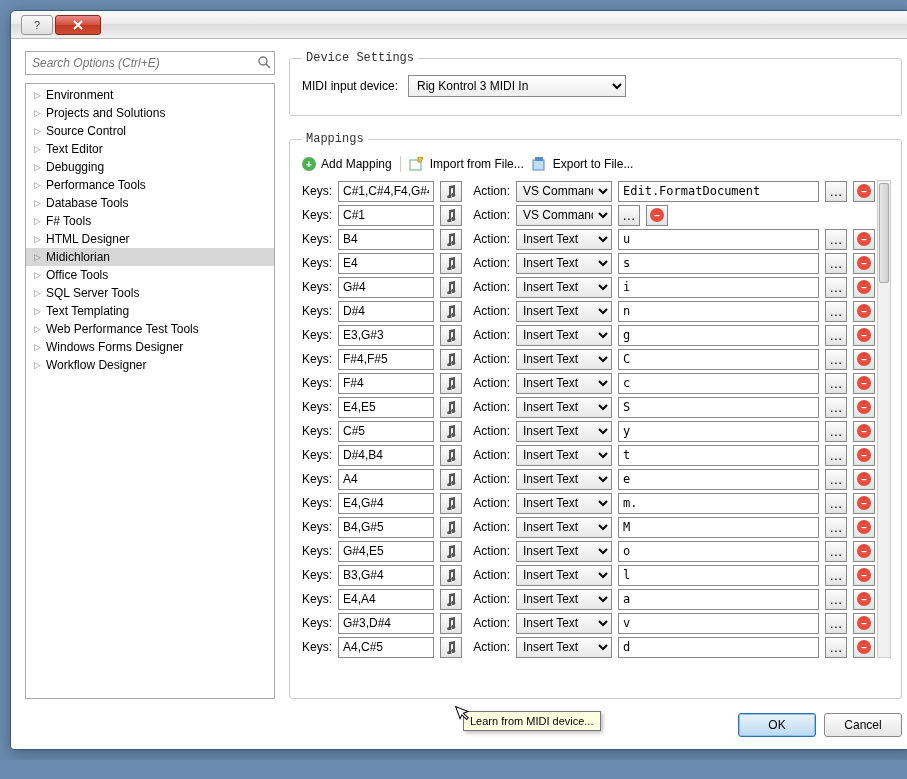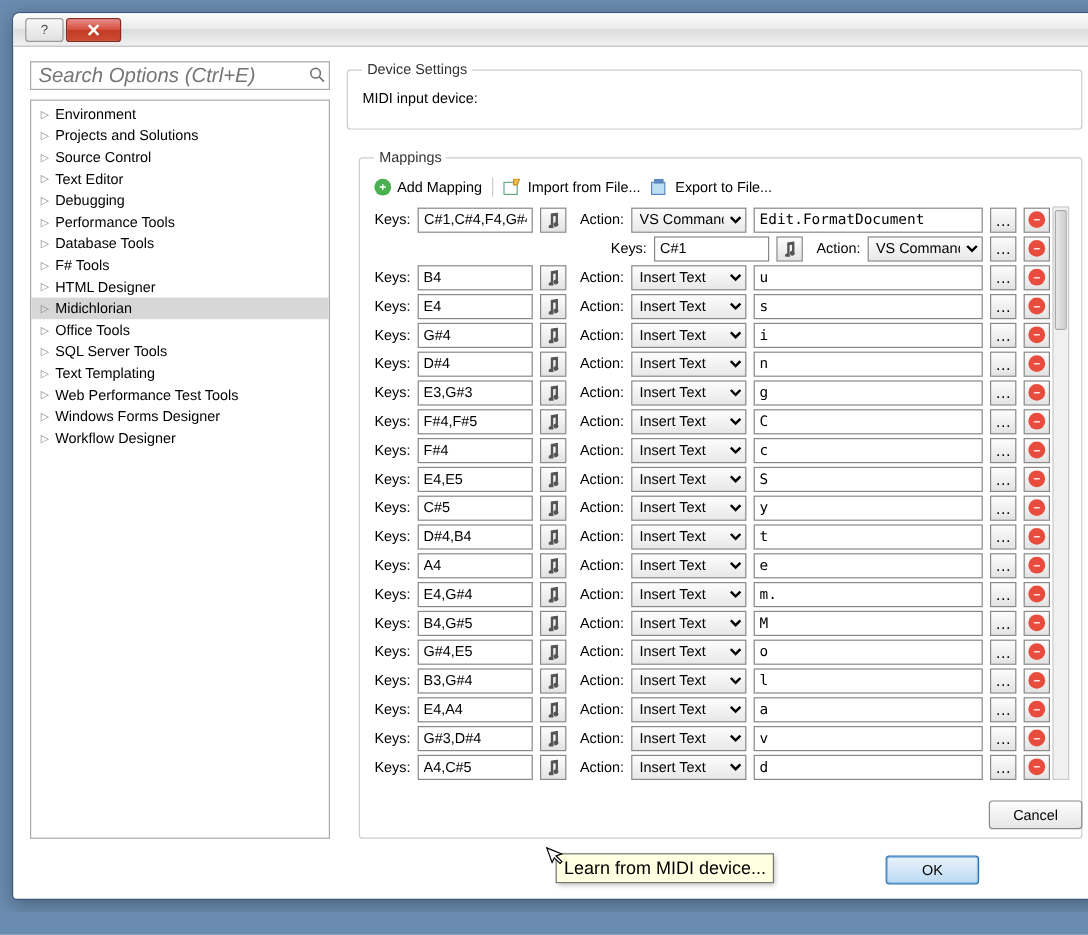--- a/index.html
+++ b/index.html
@@ -5,58 +5,58 @@
 * { box-sizing: border-box; }
 body { margin: 0; font-family: "Segoe UI", Tahoma, sans-serif; font-size: 12px; background: #6a8cb0; padding: 10px; color: #000; }
 .window { width: 907px; background: #fff; border: 1px solid #3a5a7a; border-radius: 6px 6px 4px 4px; overflow: hidden; box-shadow: 0 4px 16px rgba(0,0,0,.3); }
 .titlebar { height: 28px; background: linear-gradient(to bottom,#fdfdfd 0%,#eaeaea 48%,#dcdcdc 50%,#f1f1f1 100%); display:flex; align-items:center; padding:0 4px 0 8px; border-bottom:1px solid #bbb; }
 .titlebar .title { flex:1; font-size: 12px; }
 .titlebar .tbtn { width: 32px; height:20px; margin-left:2px; border:1px solid #9a9a9a; border-radius:3px; background: linear-gradient(to bottom,#f8f8f8,#e0e0e0); display:flex; align-items:center; justify-content:center; }
 .titlebar .tbtn.close { width: 46px; background: linear-gradient(to bottom,#e78c8c 0%,#d64f3a 48%,#c23b26 52%,#cf4a33 100%); border-color:#8a2a1a; color:#fff; }
 .client { display:flex; padding: 12px 14px 50px 14px; gap: 14px; position:relative; min-height: 710px; }
 .left { width: 250px; display:flex; flex-direction:column; }
 .search { position:relative; margin-bottom:8px; }
-.search input { width:100%; height:24px; padding:2px 24px 2px 6px; border:1px solid #a9a9a9; font-family:inherit; font-size:17px; color:#666; font-style:italic; }
+.search input { width:100%; height:24px; padding:2px 24px 2px 6px; border:1px solid #a9a9a9; font-family:inherit; font-size:12px; color:#666; font-style:italic; }
 .search .mag { position:absolute; right:4px; top:4px; color:#777; }
 .tree { flex:1; border:1px solid #a9a9a9; background:#fff; overflow:auto; padding:2px 0; }
 .tree-item { display:flex; align-items:center; height:18px; padding-left:8px; cursor:default; }
 .tree-item .arrow { width:12px; color:#888; font-size:9px; }
 .tree-item.selected { background:#d7d7d7; }
 .right { flex:1; display:flex; flex-direction:column; gap: 16px; }
 fieldset { border:1px solid #ccc; border-radius:3px; padding: 10px 12px 12px 12px; margin:0; }
-legend { padding:0 4px; color:#333; }
+legend { padding:0 4px; color:#333;font-family:Liberation Mono, monospace; }
 .row { display:flex; align-items:center; gap: 8px; margin-bottom:6px; }
 .row label { min-width:98px; text-align:left; }
 select.combo, input.txt { height:22px; border:1px solid #8a8a8a; background: linear-gradient(to bottom,#fff,#eee); font:inherit; padding:0 4px; }
 select.combo { padding-right:14px; }
 .midi-combo { width: 218px; }
 .chk { display:flex; align-items:center; gap:6px; margin-left:110px; }
 .toolbar { display:flex; align-items:center; gap: 8px; padding: 0 0 8px 0; }
 .tool { display:flex; align-items:center; gap:5px; cursor:default; }
 .tool span.lbl { color:#000; }
 .sep { width:1px; height:16px; background:#ccc; }
 .icon-circle { width:14px; height:14px; border-radius:50%; display:inline-flex; align-items:center; justify-content:center; font-size:10px; font-weight:bold; color:#fff; }
 .ic-add { background:#4caf50; }
 .ic-imp, .ic-exp { width:16px; height:14px; font-size:11px; }
 .scroll-area { position:relative; }
 .rows { display:flex; flex-direction:column; gap: 2px; max-height: 478px; overflow:hidden; padding-right: 14px; }
-.map-row { display:flex; align-items:center; gap: 6px; height:22px;justify-content:flex-end; }
+.map-row { display:flex; align-items:center; gap: 6px; height:22px; }
 .map-row .lbl { width:30px; text-align:right; }
 .keys-in { width: 96px; height:21px; border:1px solid #888; padding:0 4px; font:inherit; }
 .note-btn, .dots-btn, .del-btn { width:22px; height:21px; border:1px solid #888; background: linear-gradient(to bottom,#fdfdfd,#e3e3e3); display:flex; align-items:center; justify-content:center; padding:0; cursor:default; }
 .action-sel { width: 96px; height:21px; border:1px solid #888; background: linear-gradient(to bottom,#fdfdfd,#e8e8e8); font:inherit; padding:0 2px; }
 .action-val { flex:1; height:21px; border:1px solid #888; padding:0 4px; font-family: Consolas, monospace; font-size:12px; }
 .del-btn .dc { width:14px; height:14px; border-radius:50%; background:#e74c3c; display:flex; align-items:center; justify-content:center; color:#fff; font-weight:bold; font-size:10px; }
 .vscroll { position:absolute; right:-2px; top:0; bottom:0; width:14px; background:#f0f0f0; border:1px solid #ccc; }
 .vthumb { position:absolute; left:1px; right:1px; top:2px; height:100px; background: linear-gradient(to right,#e8e8e8,#cfcfcf); border:1px solid #aaa; border-radius:2px; }
-.tooltip { position:absolute; left:452px; top:672px; background:#ffffe1; border:1px solid #767676; padding:3px 6px; font-size:15px; box-shadow:2px 2px 4px rgba(0,0,0,.25); z-index:10; }
+.tooltip { position:absolute; left:452px; top:672px; background:#ffffe1; border:1px solid #767676; padding:3px 6px; font-size:11px; box-shadow:2px 2px 4px rgba(0,0,0,.25); z-index:10; }
 .cursor { position:absolute; left:446px; top:664px; font-size:16px; color:#000; z-index:11; transform: rotate(-20deg); }
 .footer { position:absolute; right:14px; bottom:12px; display:flex; gap:8px; }
 .footer button { width:78px; height:24px; border:1px solid #8a8a8a; border-radius:3px; background: linear-gradient(to bottom,#fdfdfd,#e6e6e6); font:inherit; }
-.footer button.ok { border-color:#2f72b7; background: linear-gradient(to bottom,#eaf3fb,#bcdaf3); box-shadow: 0 0 0 1px #8cc0ea inset; margin-top: 46px; }
+.footer button.ok { border-color:#2f72b7; background: linear-gradient(to bottom,#eaf3fb,#bcdaf3); box-shadow: 0 0 0 1px #8cc0ea inset; }
 svg { display:block; }
 </style>
 </head>
 <body>
 
 <div class="window">
   <div class="titlebar">
     <div class="tbtn">
         <span style="font-size:11px;color:#444">?</span>
       </div>
@@ -145,24 +145,27 @@
             <span>Workflow Designer</span>
           </div>
         </div>
     </div>
 
     <div class="right">
       <fieldset>
         <legend>Device Settings</legend>
         <div class="row">
           <label>MIDI input device:</label>
+          <select class="combo midi-combo">
+            <option>Rig Kontrol 3 MIDI In</option>
+          </select>
         </div>
       </fieldset>
 
-      <fieldset style="flex:1;margin-left:10px;">
+      <fieldset style="flex:1;">
         <legend>Mappings</legend>
 
         <div class="toolbar">
           <div class="tool">
             <span class="icon-circle ic-add">+</span>
             <span class="lbl">Add Mapping</span>
           </div>
           <div class="sep"></div>
           <div class="tool">
             <span class="ic-imp">

